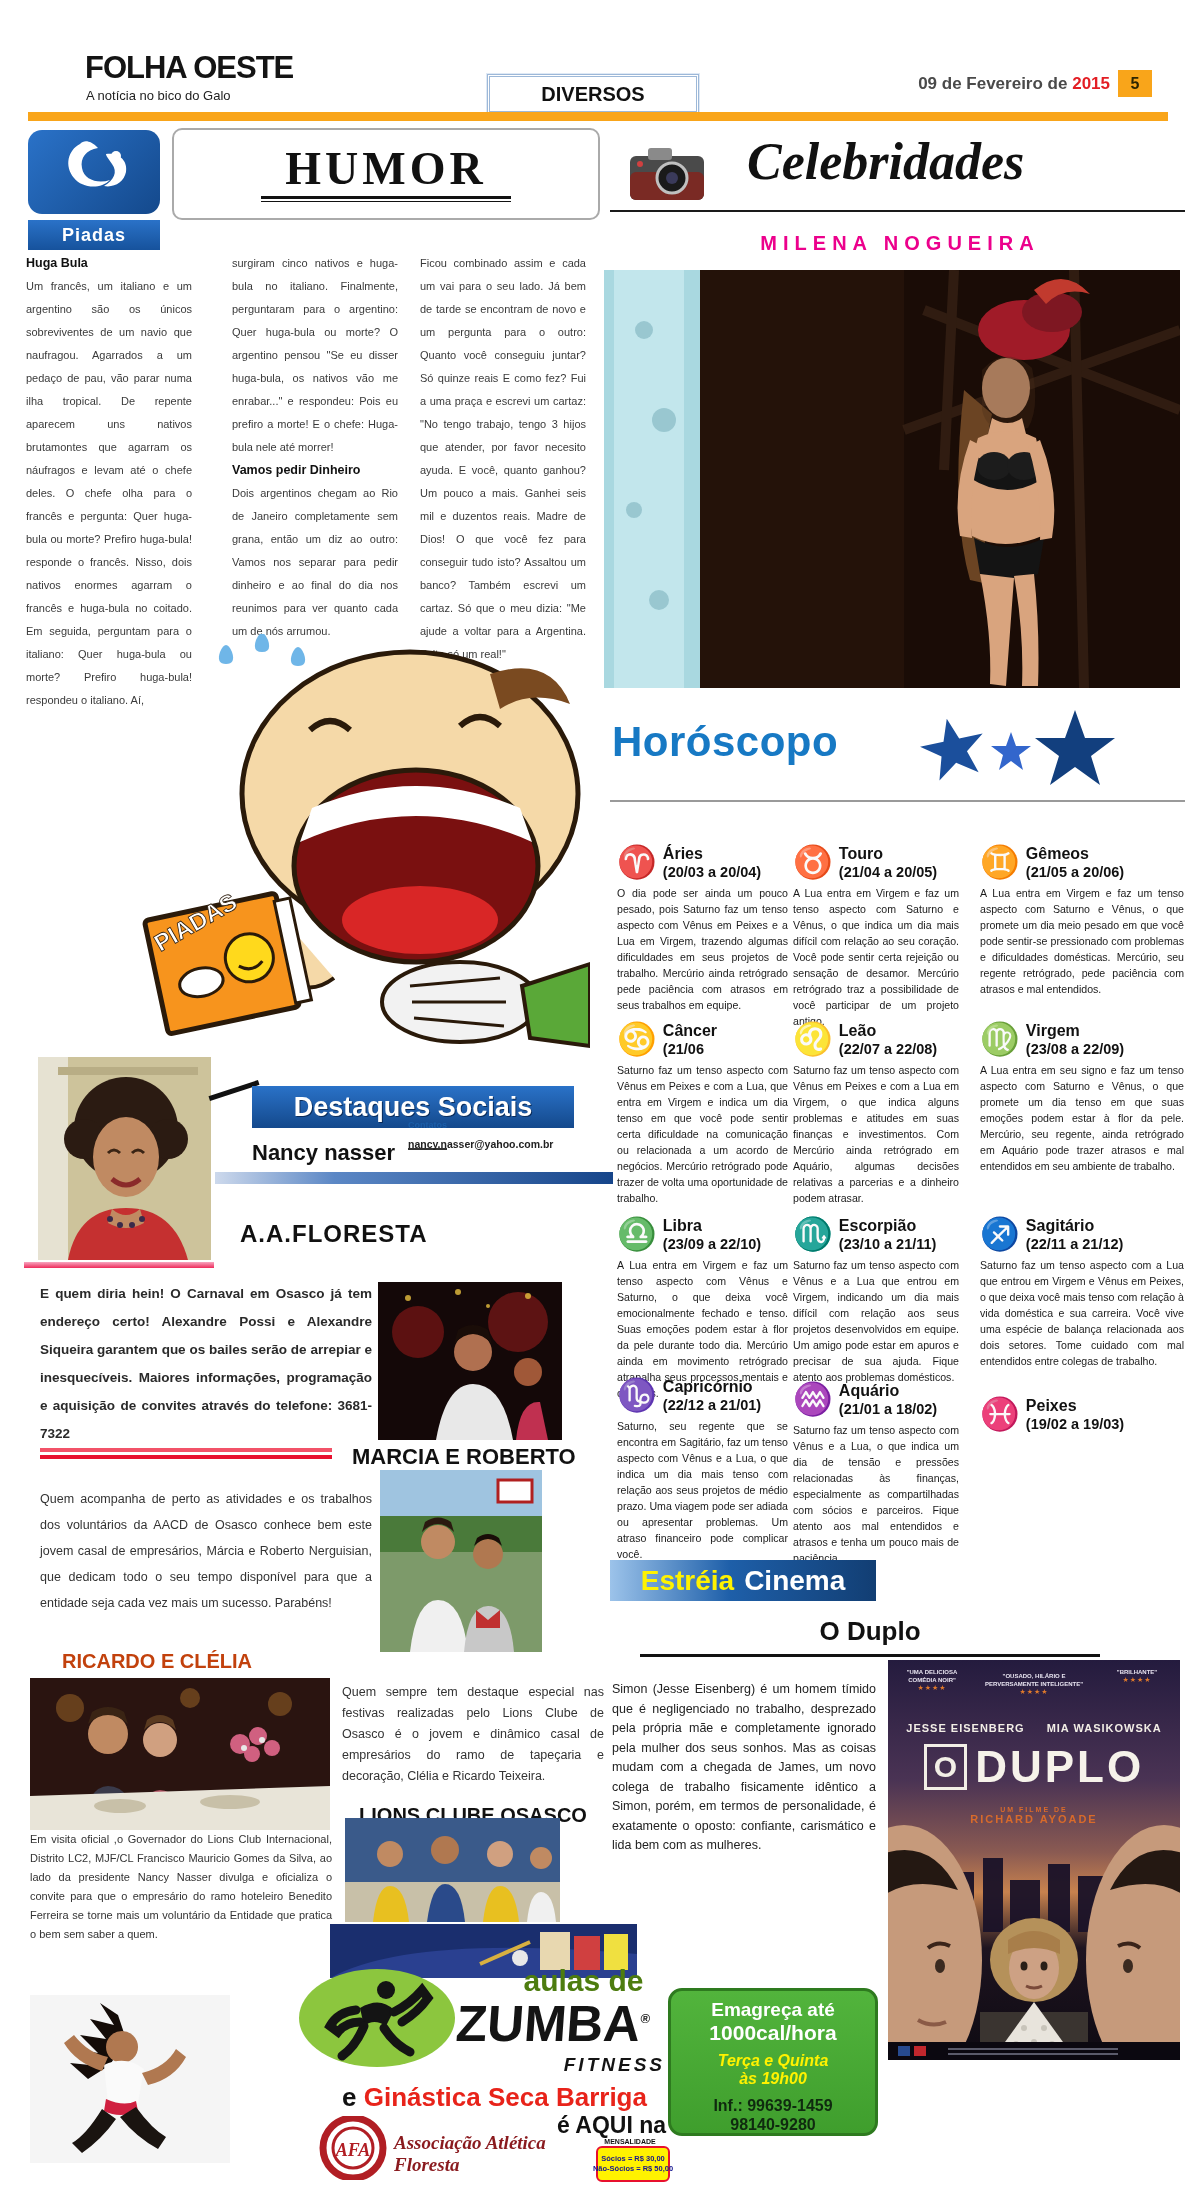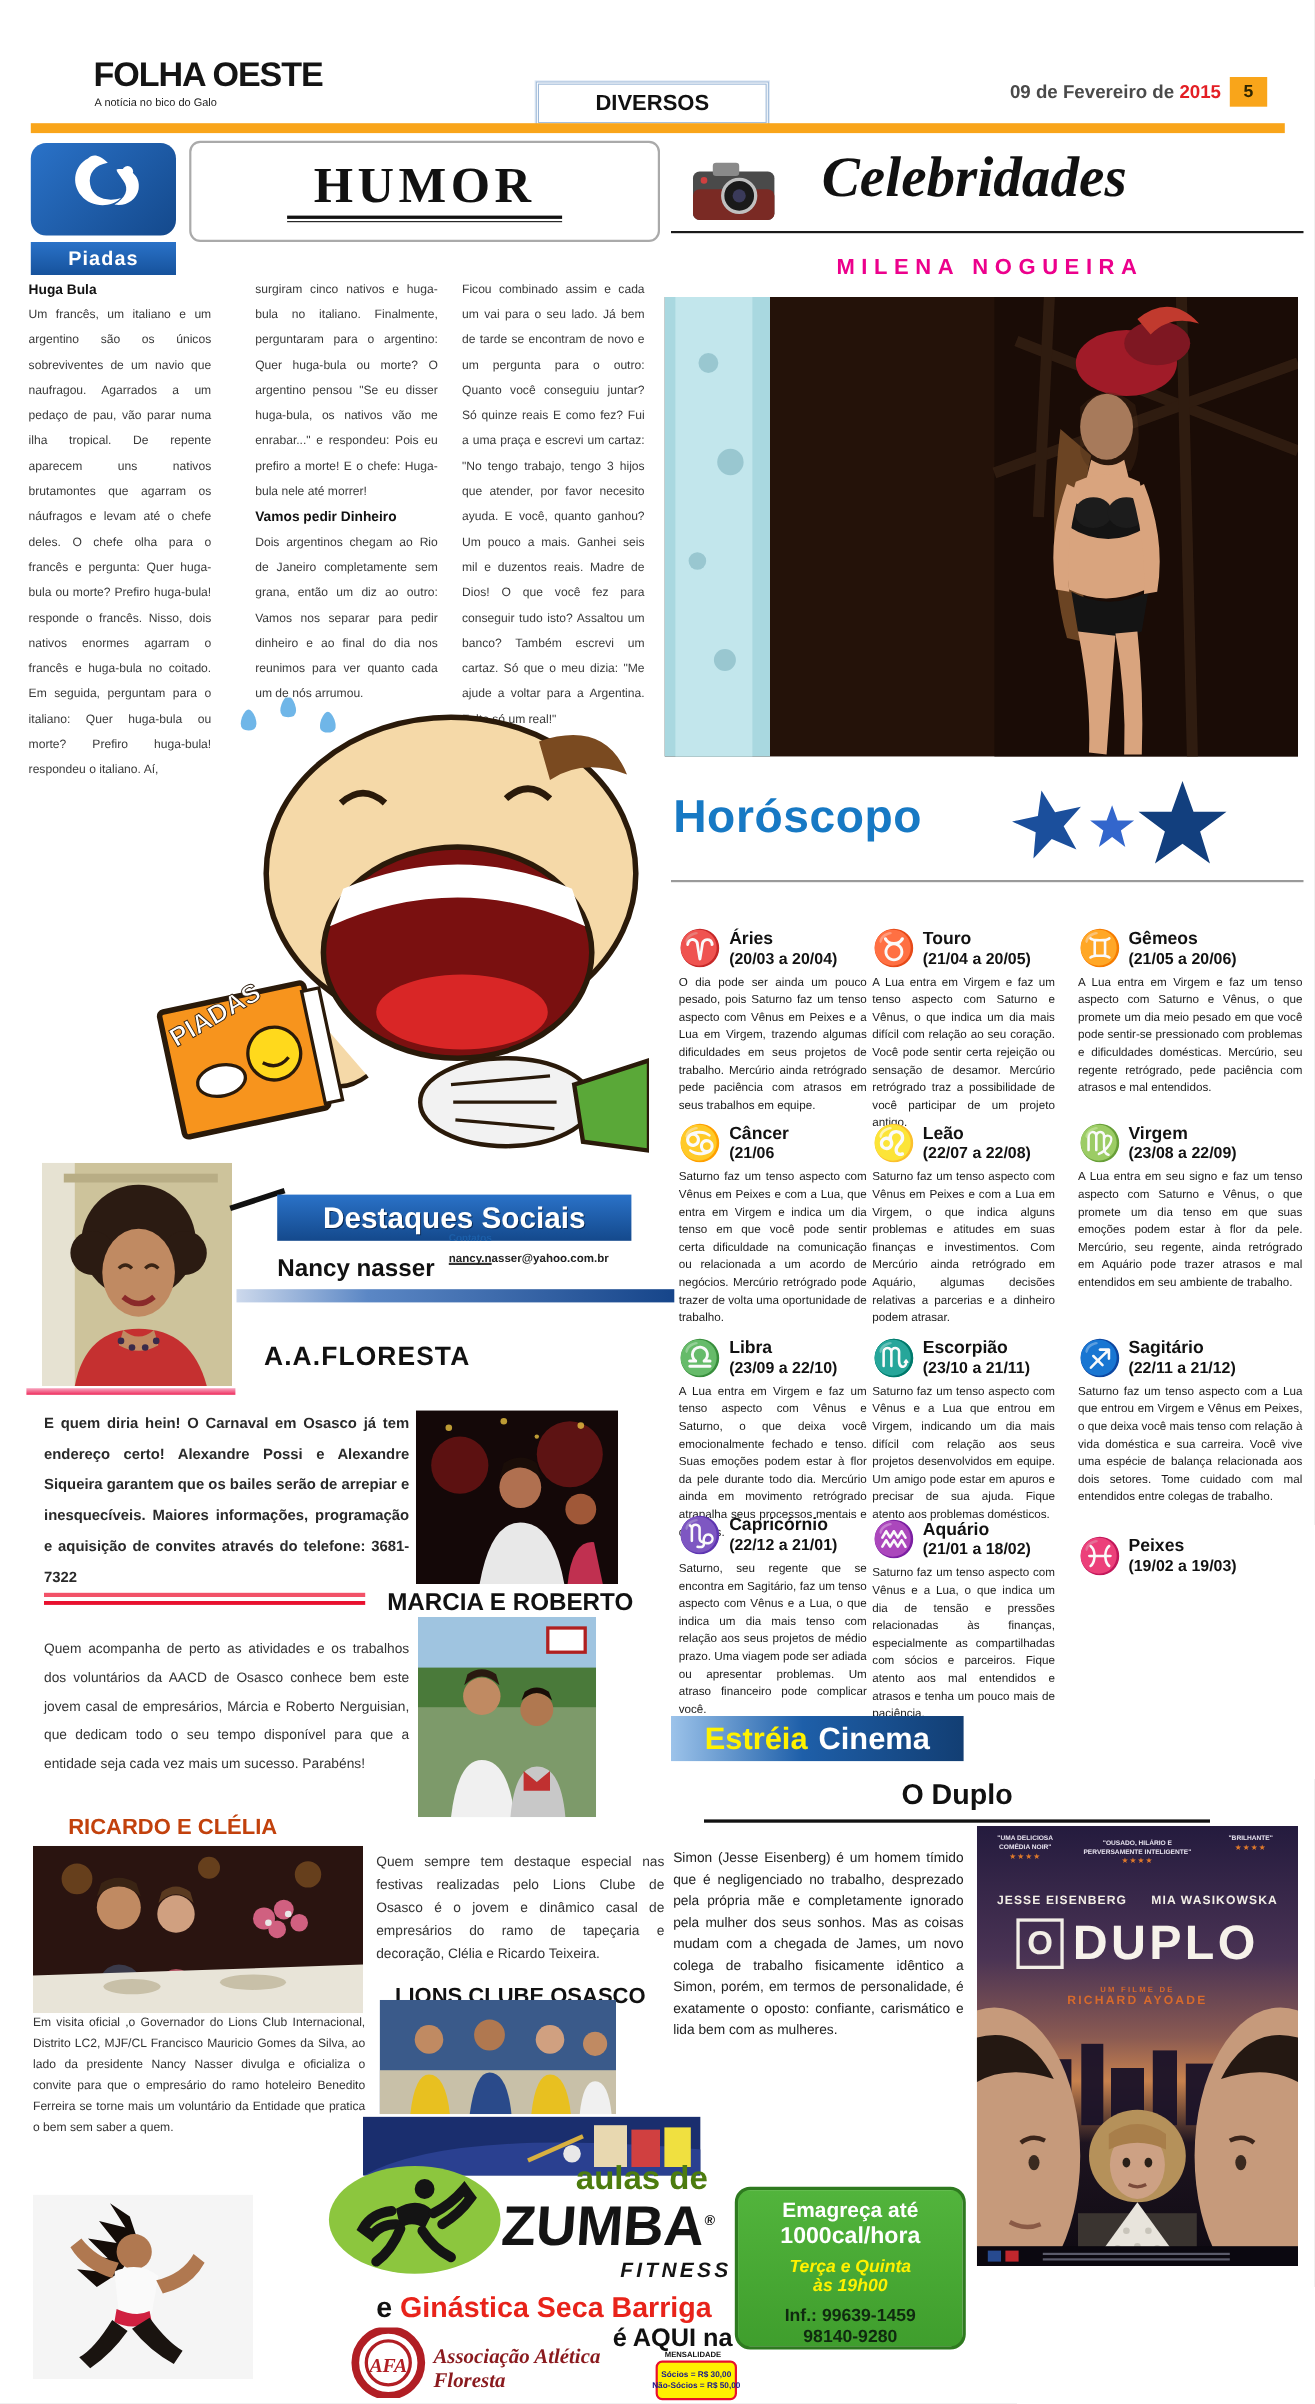--- a/index.html
+++ b/index.html
@@ -3,21 +3,21 @@
 <meta charset="utf-8">
 <style>
   html,body{margin:0;padding:0;background:#e8e8e8;font-family:"Liberation Sans",sans-serif;}
   .page{position:relative;width:1195px;height:2185px;background:#ffffff;margin:0 auto;overflow:hidden;}
   .abs{position:absolute;}
   .photo{position:absolute;overflow:hidden;}
   svg{display:block;}
 
   
   .masthead-title{left:85px;top:50px;font-size:31px;font-weight:900;letter-spacing:-1px;color:#141414;}
-  .masthead-tagline{left:86px;top:88px;font-size:10px;color:#222;}
+  .masthead-tagline{left:86px;top:88px;font-size:13px;color:#222;}
   .section-box{left:487px;top:74px;width:206px;height:34px;border:3px double #9db8d8;background:#fff;
      display:flex;align-items:center;justify-content:center;font-size:20px;font-weight:800;color:#111;box-shadow:0 0 0 1px #dfe9f5;}
   .edition-date{left:880px;top:74px;width:230px;text-align:right;font-size:17px;font-weight:800;color:#4a4a4a;}
   .edition-date .yr{color:#e31e24;}
   .page-num{left:1118px;top:70px;width:34px;height:27px;background:#f9a51a;display:flex;align-items:center;justify-content:center;
      font-size:16px;font-weight:800;color:#2e2500;}
   .orange-rule{left:28px;top:112px;width:1140px;height:9px;background:#f9a51a;}
 
   
   .logo-box{left:28px;top:130px;width:132px;height:84px;border-radius:14px;background:linear-gradient(135deg,#2a72c8,#14498c);}

